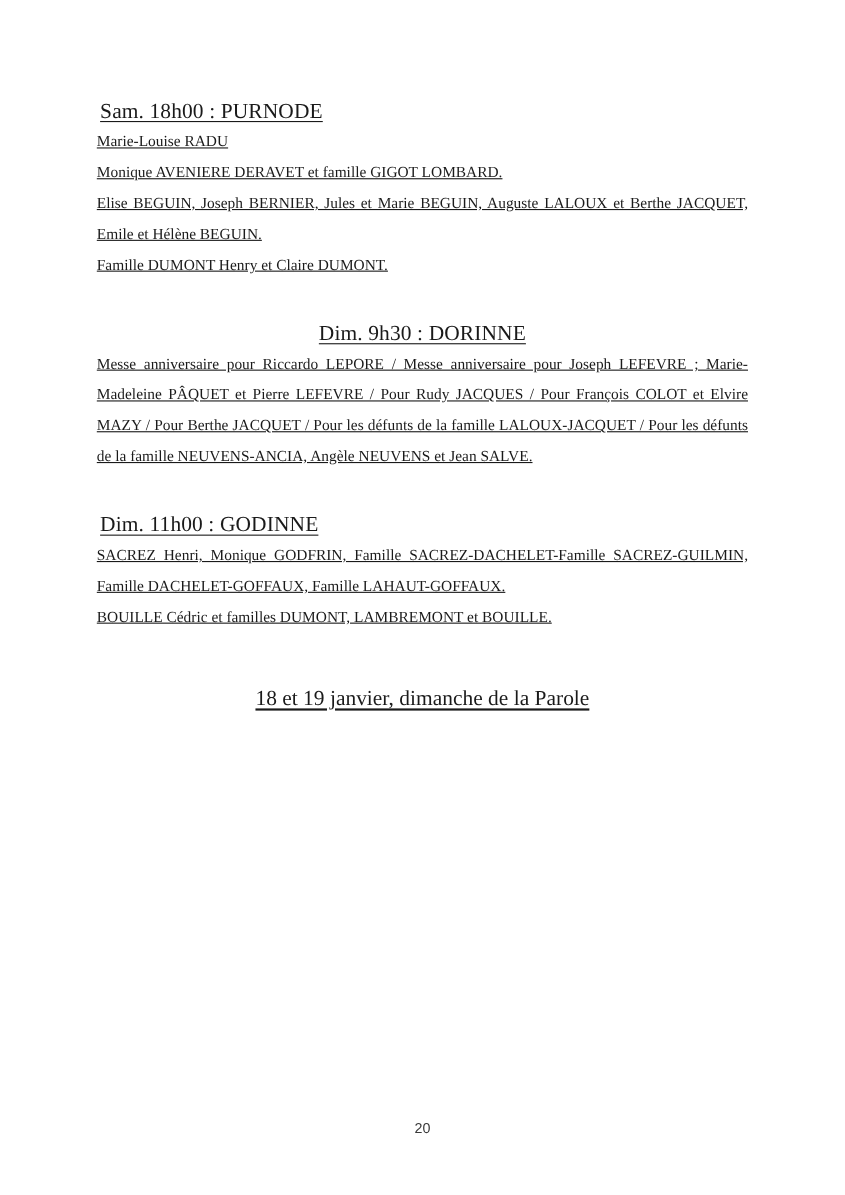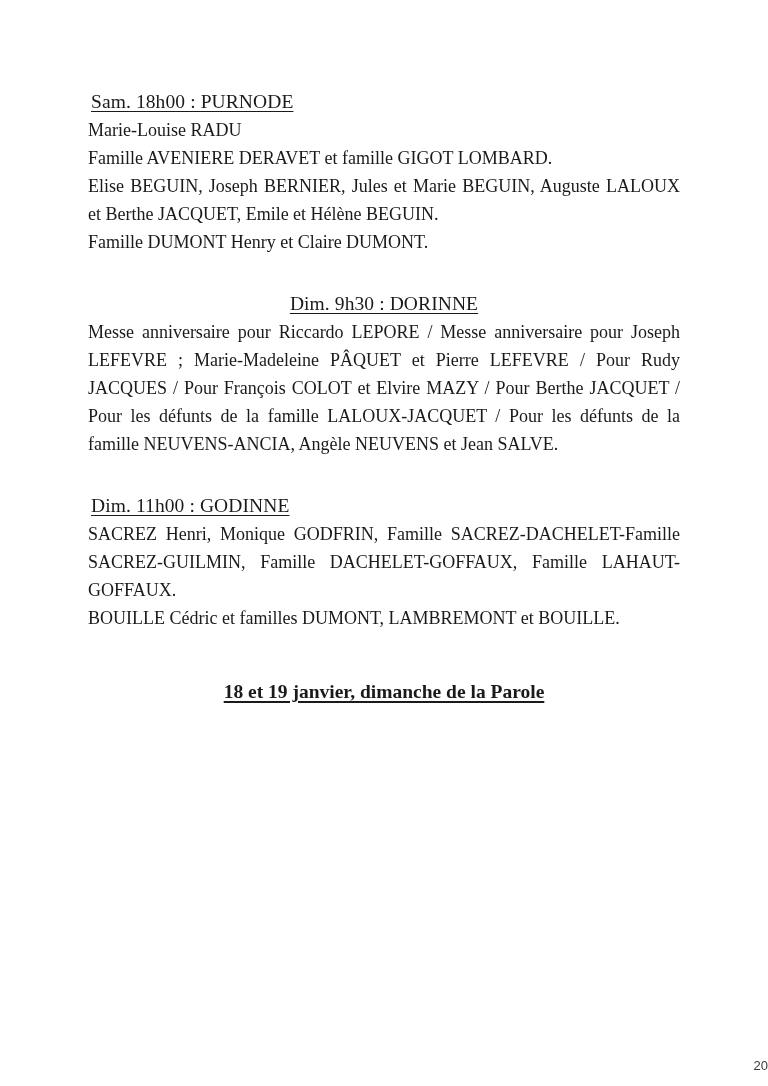--- a/index.html
+++ b/index.html
@@ -40,69 +40,70 @@
     line-height: 28px;
     text-decoration: underline;
     text-underline-offset: 3px;
     text-decoration-thickness: 1px;
     white-space: nowrap;
     margin: 0 0 0 3px;
     letter-spacing: 0.1px;
   }
 
   .para {
-    font-size: 18px;
+    font-size: 14px;
     line-height: 28px;
     text-align: justify;
     text-justify: inter-word;
     margin: 0;
     hyphens: none;
+    text-decoration: underline;
   }
   .para.last-line-left {
     text-align: left;
   }
 
   
   .block.tight .heading { margin-left: 0; text-align: center; }
 
   
   .date-heading {
     text-align: center;
     font-size: 19.5px;
     line-height: 28px;
-    font-weight: bold;
+    font-weight: normal;
     text-decoration: underline;
     text-underline-offset: 3px;
     text-decoration-thickness: 2px;
     margin: 46px 0 40px 0;
   }
 
   
   .page-number {
     position: absolute;
     left: 0;
-    top: 1058px;
+    top: 1018px;
     width: 768px;
-    text-align: right;
+    text-align: center;
     font-family: "Liberation Sans", "DejaVu Sans", sans-serif;
     font-size: 13px;
     color: #3a3a3a;
   }
 </style>
 </head>
 <body>
 
 <div class="page">
 
   <div class="content">
 
     <div class="block">
       <div class="heading">Sam. 18h00 : PURNODE</div>
       <p class="para last-line-left">Marie-Louise RADU</p>
-      <p class="para last-line-left">Famille AVENIERE DERAVET et famille GIGOT LOMBARD.</p>
+      <p class="para last-line-left">Monique AVENIERE DERAVET et famille GIGOT LOMBARD.</p>
       <p class="para">Elise BEGUIN, Joseph BERNIER, Jules et Marie BEGUIN, Auguste LALOUX et Berthe JACQUET, Emile et Hélène BEGUIN.</p>
       <p class="para last-line-left">Famille DUMONT Henry et Claire DUMONT.</p>
     </div>
 
     <div class="block tight">
       <div class="heading">Dim. 9h30 : DORINNE</div>
       <p class="para">Messe anniversaire pour Riccardo LEPORE / Messe anniversaire pour Joseph LEFEVRE ; Marie-Madeleine PÂQUET et Pierre LEFEVRE / Pour Rudy JACQUES / Pour François COLOT et Elvire MAZY / Pour Berthe JACQUET / Pour les défunts de la famille LALOUX-JACQUET / Pour les défunts de la famille NEUVENS-ANCIA, Angèle NEUVENS et Jean SALVE.</p>
     </div>
 
     <div class="block">

